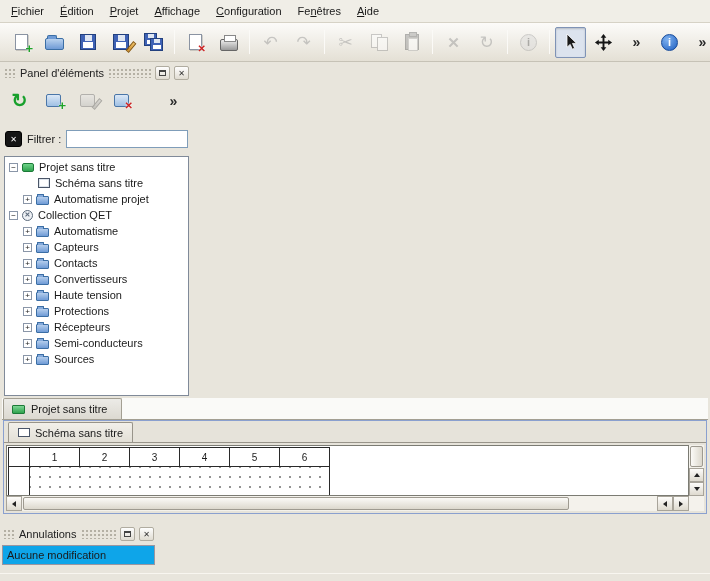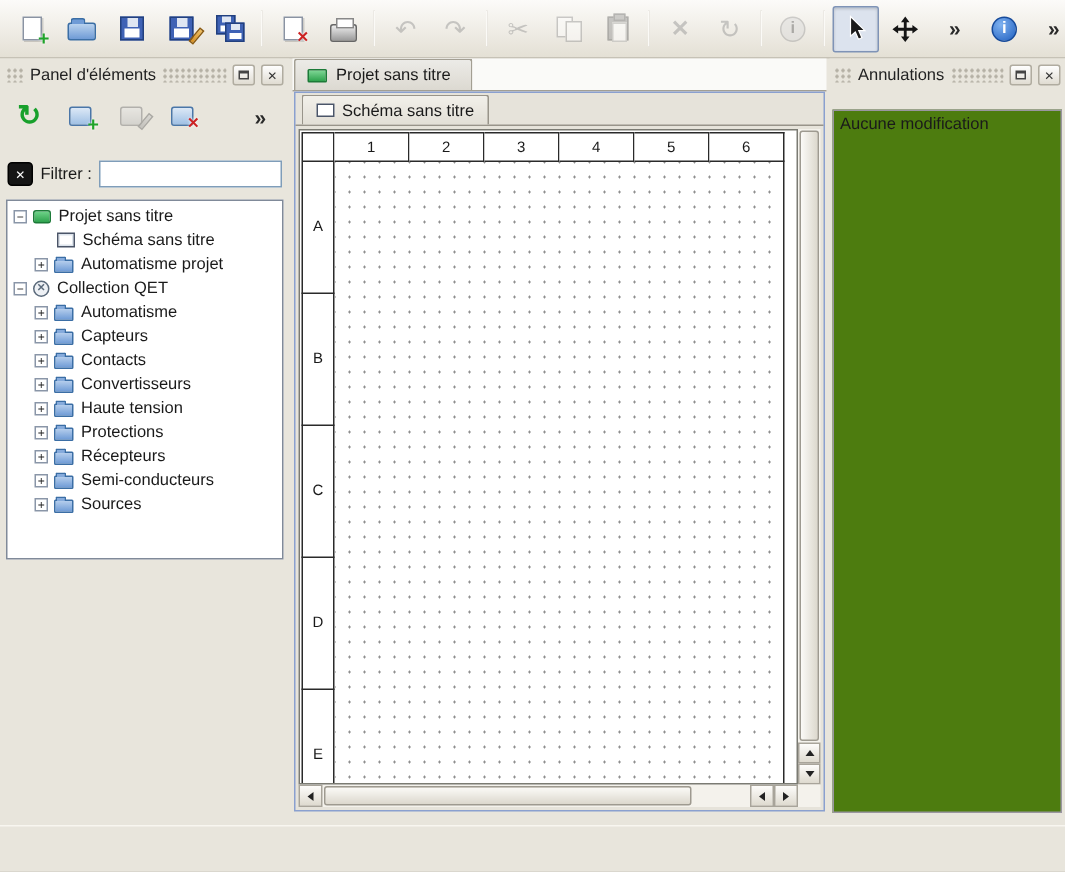--- a/index.html
+++ b/index.html
@@ -60,21 +60,21 @@
   .ic-paste::before { content:""; position:absolute; top:-3px; left:3px; width:6px; height:3px; background:#999; border:1px solid #666; }
   .ic-paste::after { content:""; position:absolute; top:3px; left:2px; width:8px; height:11px; background:#fff; border:1px solid #aaa; }
   .ic-info { width:17px; height:17px; border-radius:50%; display:flex; align-items:center; justify-content:center;
              font-weight:bold; font-size:11px; }
   .ic-info.blue { background:radial-gradient(circle at 35% 30%, #7fb2f0, #1f5fc0); color:#fff; border:1px solid #164a9a; }
   .ic-info.gray { background:#d8d8d8; color:#555; border:1px solid #999; }
   .ic-box { width:15px; height:13px; background:linear-gradient(#dce8f6,#9fc0e4);
             border:1px solid #4a76a8; border-radius:2px; position:relative; display:block; }
 
   
-  .workspace { height:511px; display:flex; }
+  .workspace { height:511px; display:flex;flex-direction:column; }
   .dock { display:flex; flex-direction:column; background:#e8e5dc; }
   .dock.left { width:193px; padding:2px 3px; }
   .dock.right { width:157px; padding:2px 2px 8px 2px;text-align:center; }
   .center { flex:1; min-width:0; display:flex; flex-direction:column; padding:0 2px 8px 2px; }
 
   .dock-title { height:16px; display:flex; align-items:center; gap:4px; margin:1px 1px 2px 1px; flex:none; }
   .grip { height:10px; background-image:radial-gradient(#b4b0a4 1px, rgba(0,0,0,0) 1.2px); background-size:4px 4px; }
   .grip.lead { width:12px; } .grip.fill { flex:1; }
   .dock-title-text { color:#222; white-space:nowrap; }
   .dock-btn { width:15px; height:14px; border:1px solid #b0aca0; background:linear-gradient(#fefefe,#e0dcd2);
@@ -152,30 +152,39 @@
   .htrough { flex:1; position:relative; }
   .hthumb { position:absolute; top:1px; bottom:1px; left:1px; width:86%;
             background:linear-gradient(#fbfaf7,#dcd8cd); border:1px solid #9e9a90; border-radius:2px; }
   .corner-gap { grid-column:2; grid-row:2; background:#f4f2ec; }
   .tri-up { width:0; height:0; border-left:3px solid transparent; border-right:3px solid transparent; border-bottom:4px solid #222; }
   .tri-down { width:0; height:0; border-left:3px solid transparent; border-right:3px solid transparent; border-top:4px solid #222; }
   .tri-left { width:0; height:0; border-top:3px solid transparent; border-bottom:3px solid transparent; border-right:4px solid #222; }
   .tri-right { width:0; height:0; border-top:3px solid transparent; border-bottom:3px solid transparent; border-left:4px solid #222; }
 
   
-  .undo-list { flex:1; background:#4d7c0f; border:1px solid #9a96a0; margin-top:13px; padding:1px 2px; overflow:hidden; }
+  .undo-list { flex:1; background:#0ea5e9; border:1px solid #9a96a0; margin-top:1px; padding:1px 2px; overflow:hidden; }
   .undo-item { height:16px; display:flex; align-items:center; padding:0 2px; }
 
   .statusbar { height:8px; background:#e8e5dc; border-top:1px solid #f8f6f0; }
 </style>
 </head>
 <body>
 
 <div class="app">
 
+  <div class="menubar" id="menubar">
+      <span class="menu-item"><u>F</u>ichier</span>
+      <span class="menu-item"><u>É</u>dition</span>
+      <span class="menu-item"><u>P</u>rojet</span>
+      <span class="menu-item"><u>A</u>ffichage</span>
+      <span class="menu-item"><u>C</u>onfiguration</span>
+      <span class="menu-item">Fe<u>n</u>êtres</span>
+      <span class="menu-item"><u>A</u>ide</span>
+    </div>
 
   <div class="toolbar" id="main-toolbar">
       <div class="tb-btn">
         <span class="tb-ic">
           <span class="ic-page">
             <span class="ovl plus">+</span>
           </span>
         </span>
       </div>
       <div class="tb-btn">

